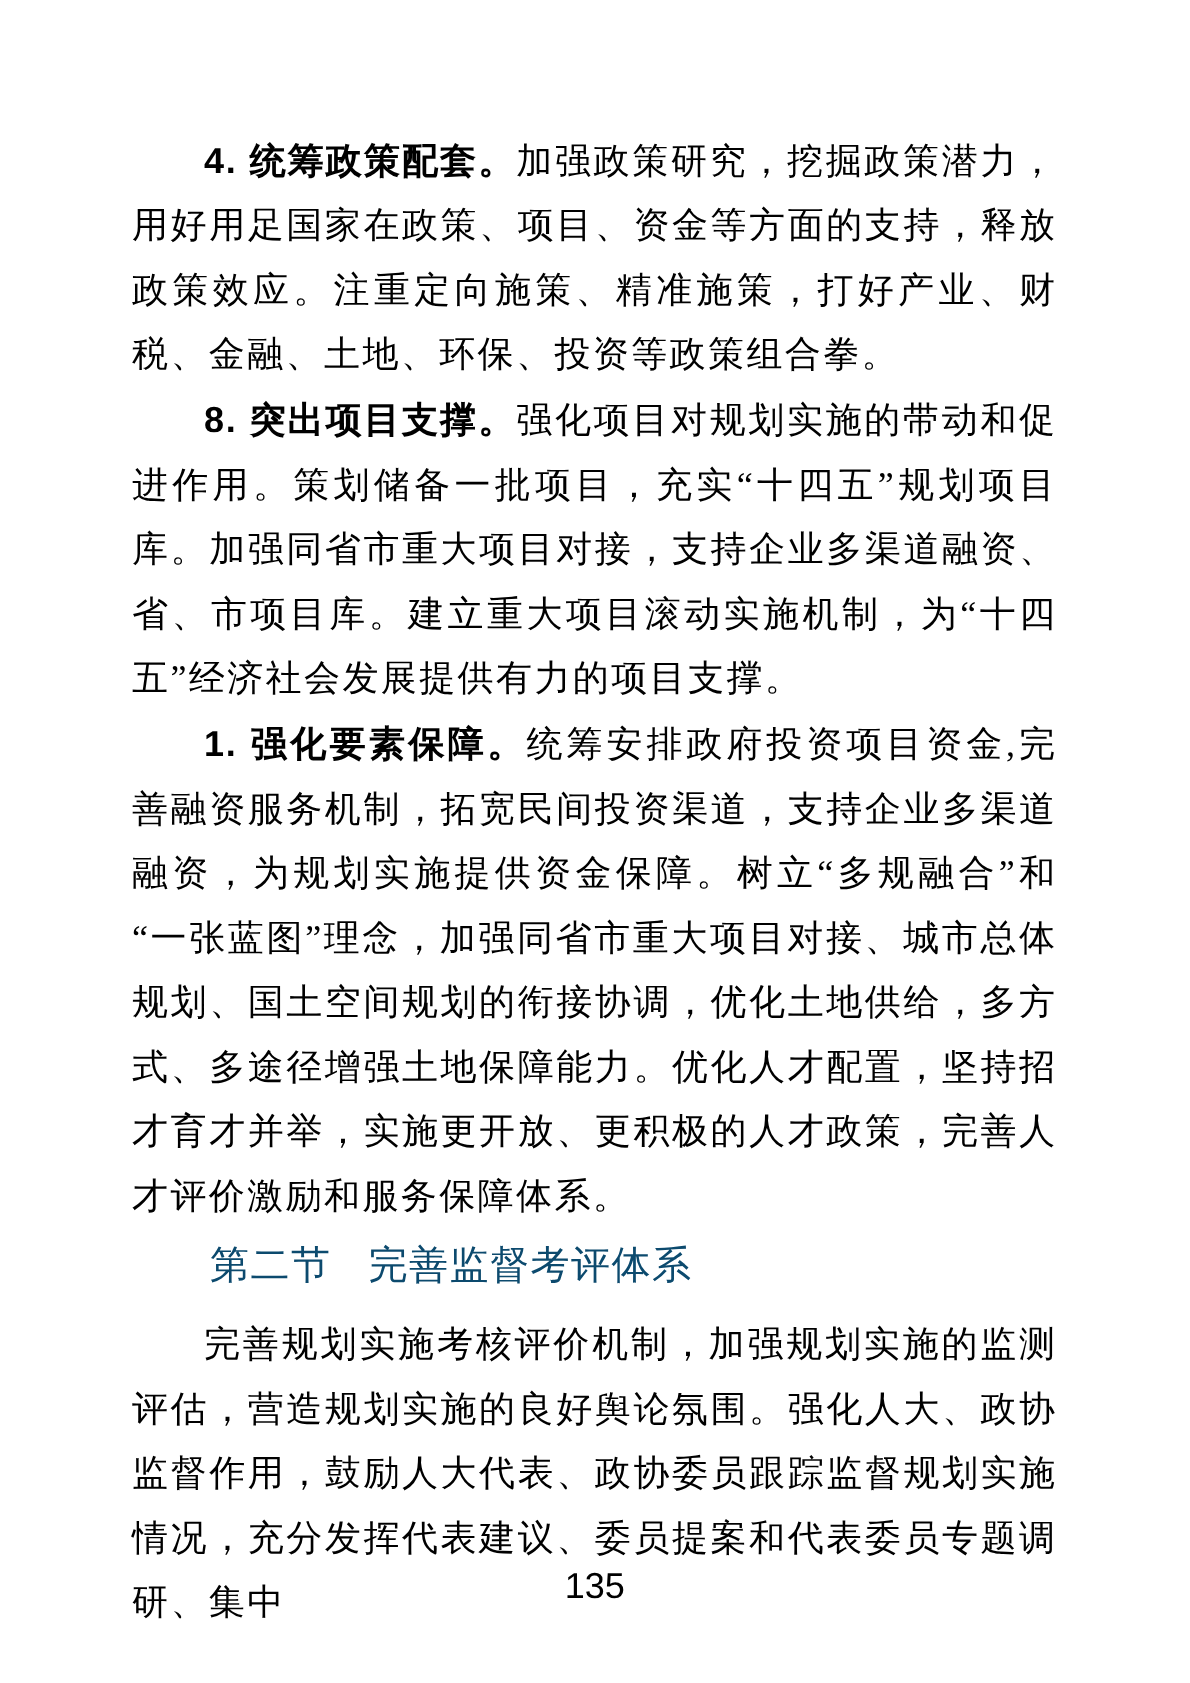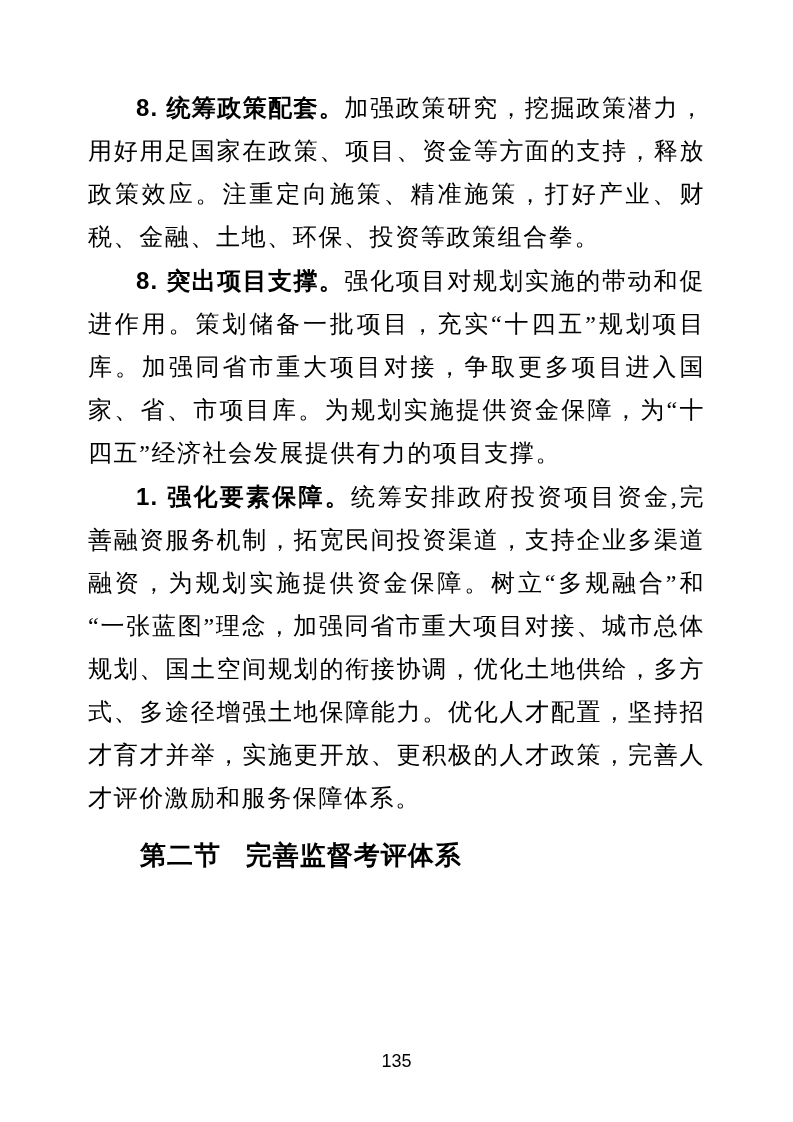--- a/index.html
+++ b/index.html
@@ -30,54 +30,55 @@
     text-align: justify;
     text-indent: 2em;
     color: #000000;
   }
   .para-lead {
     font-weight: bold;
     font-family: "Liberation Sans", "DejaVu Sans", sans-serif;
     letter-spacing: 1.2px;
   }
   h2.section-heading {
-    margin: 13px 0 11px 0;
+    margin: 1px 0 11px 0;
     font-size: 26px;
     line-height: 44px;
-    font-weight: bold;
+    font-weight: normal;
     font-family: "Liberation Sans", "DejaVu Sans", sans-serif;
     text-indent: 2em;
     letter-spacing: 1px;
-    color: #000000;
+    color: #0c4a6e;
   }
   .heading-title {
     margin-left: 0.95em;
   }
   .page-number {
     position: absolute;
     bottom: 50px;
     left: 0;
     width: 100%;
     text-align: center;
-    font-size: 18px;
+    font-size: 24px;
     font-family: "Liberation Sans", "DejaVu Sans", sans-serif;
     color: #000000;
   }
 </style>
 </head>
 <body>
 
 <div class="page">
   <div class="content">
 
-    <p class="body-para"><span class="para-lead">8. 统筹政策配套。</span><span>加强政策研究，挖掘政策潜力，用好用足国家在政策、项目、资金等方面的支持，释放政策效应。注重定向施策、精准施策，打好产业、财税、金融、土地、环保、投资等政策组合拳。</span></p>
+    <p class="body-para"><span class="para-lead">4. 统筹政策配套。</span><span>加强政策研究，挖掘政策潜力，用好用足国家在政策、项目、资金等方面的支持，释放政策效应。注重定向施策、精准施策，打好产业、财税、金融、土地、环保、投资等政策组合拳。</span></p>
 
-    <p class="body-para"><span class="para-lead">8. 突出项目支撑。</span><span>强化项目对规划实施的带动和促进作用。策划储备一批项目，充实“十四五”规划项目库。加强同省市重大项目对接，争取更多项目进入国家、省、市项目库。为规划实施提供资金保障，为“十四五”经济社会发展提供有力的项目支撑。</span></p>
+    <p class="body-para"><span class="para-lead">8. 突出项目支撑。</span><span>强化项目对规划实施的带动和促进作用。策划储备一批项目，充实“十四五”规划项目库。加强同省市重大项目对接，支持企业多渠道融资、省、市项目库。建立重大项目滚动实施机制，为“十四五”经济社会发展提供有力的项目支撑。</span></p>
 
     <p class="body-para"><span class="para-lead">1. 强化要素保障。</span><span>统筹安排政府投资项目资金,完善融资服务机制，拓宽民间投资渠道，支持企业多渠道融资，为规划实施提供资金保障。树立“多规融合”和“一张蓝图”理念，加强同省市重大项目对接、城市总体规划、国土空间规划的衔接协调，优化土地供给，多方式、多途径增强土地保障能力。优化人才配置，坚持招才育才并举，实施更开放、更积极的人才政策，完善人才评价激励和服务保障体系。</span></p>
 
     <h2 class="section-heading"><span>第二节</span><span class="heading-title">完善监督考评体系</span></h2>
 
+    <p class="body-para"><span>完善规划实施考核评价机制，加强规划实施的监测评估，营造规划实施的良好舆论氛围。强化人大、政协监督作用，鼓励人大代表、政协委员跟踪监督规划实施情况，充分发挥代表建议、委员提案和代表委员专题调研、集中</span></p>
 
   </div>
 
   <div class="page-number">135</div>
 </div>
 
 </body></html>

